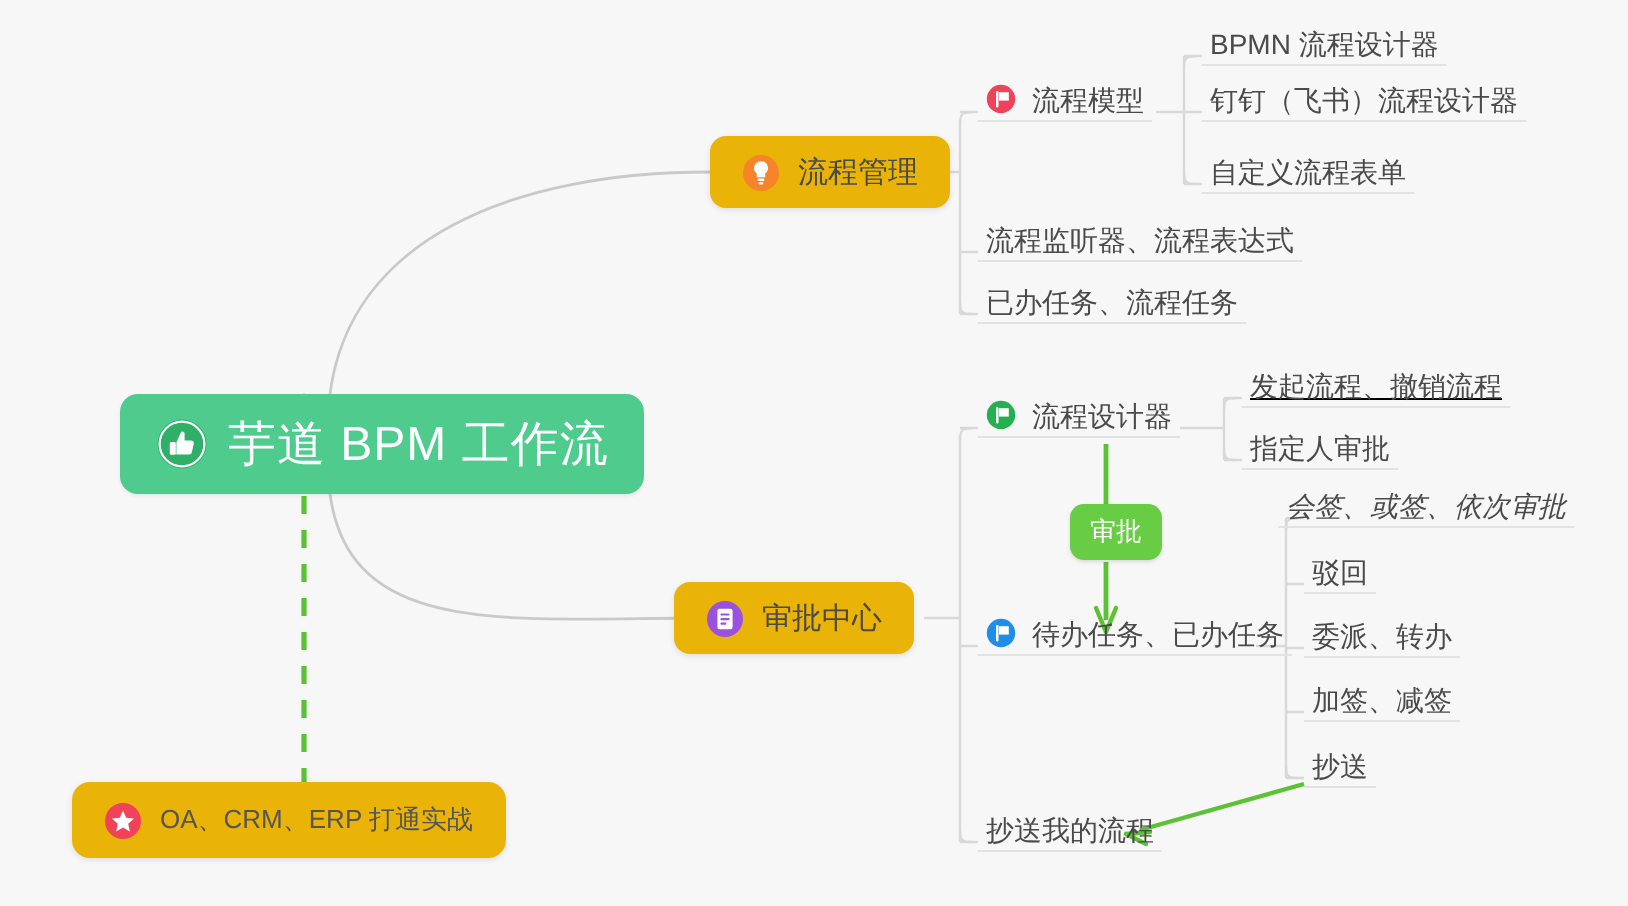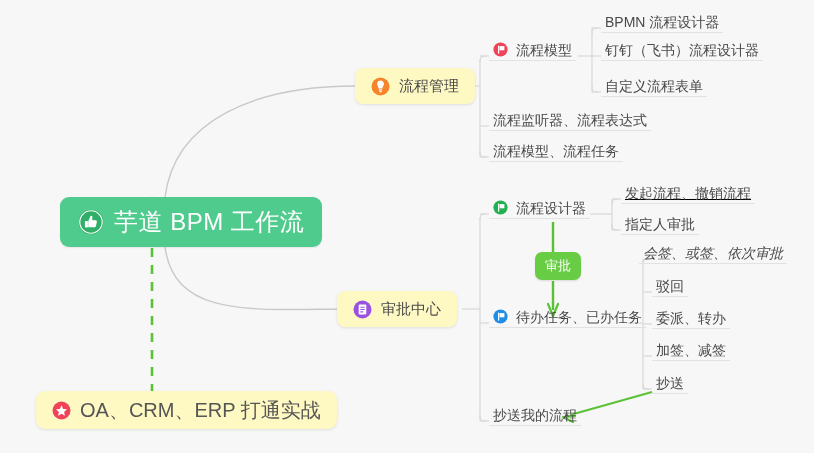--- a/index.html
+++ b/index.html
@@ -48,37 +48,37 @@
   }
   .root-label {
     color: #ffffff;
     font-size: 24px;
     letter-spacing: 0.5px;
     margin-left: 10px;
   }
 
   
   .card-node {
-    background: #fef9c3;
+    background: #eab308;
     border-radius: 8px;
     padding: 0 16px;
     height: 36px;
     box-shadow: 0 1px 3px rgba(0,0,0,0.10);
   }
   .card-label {
     color: #4a4a4a;
     font-size: 15px;
     margin-left: 9px;
   }
   .floating-node {
     height: 38px;
     border-radius: 9px;
   }
   .floating-node .card-label {
-    font-size: 20px;
+    font-size: 13px;
     color: #555;
   }
 
   
   .text-node {
     border-bottom: 1px solid #e2e2e2;
     height: 27px;
     padding: 0 4px 0 4px;
     align-items: flex-end;
     padding-bottom: 3px;
@@ -227,21 +227,21 @@
     <span class="txt">钉钉（飞书）流程设计器</span>
   </div>
   <div class="node text-node" style="left:601px; top:70px;">
     <span class="txt">自定义流程表单</span>
   </div>
 
   <div class="node text-node" style="left:489px; top:104px;">
     <span class="txt">流程监听器、流程表达式</span>
   </div>
   <div class="node text-node" style="left:489px; top:135px;">
-    <span class="txt">流程模型、流程任务</span>
+    <span class="txt">已办任务、流程任务</span>
   </div>
 
   <div class="node card-node" style="left:337px; top:291px;align-items:center;">
     <span class="ic ic-md">
       <svg viewBox="0 0 19 19" width="19" height="19">
         <circle cx="9.5" cy="9.5" r="9" fill="#9B51E0"></circle>
         <rect x="5.7" y="4.4" width="7.6" height="10.2" rx="1.1" fill="#ffffff"></rect>
         <rect x="7.2" y="6.7" width="4.6" height="1.1" rx="0.5" fill="#9B51E0"></rect>
         <rect x="7.2" y="9.0" width="4.6" height="1.1" rx="0.5" fill="#9B51E0"></rect>
         <rect x="7.2" y="11.3" width="3.0" height="1.1" rx="0.5" fill="#9B51E0"></rect>

